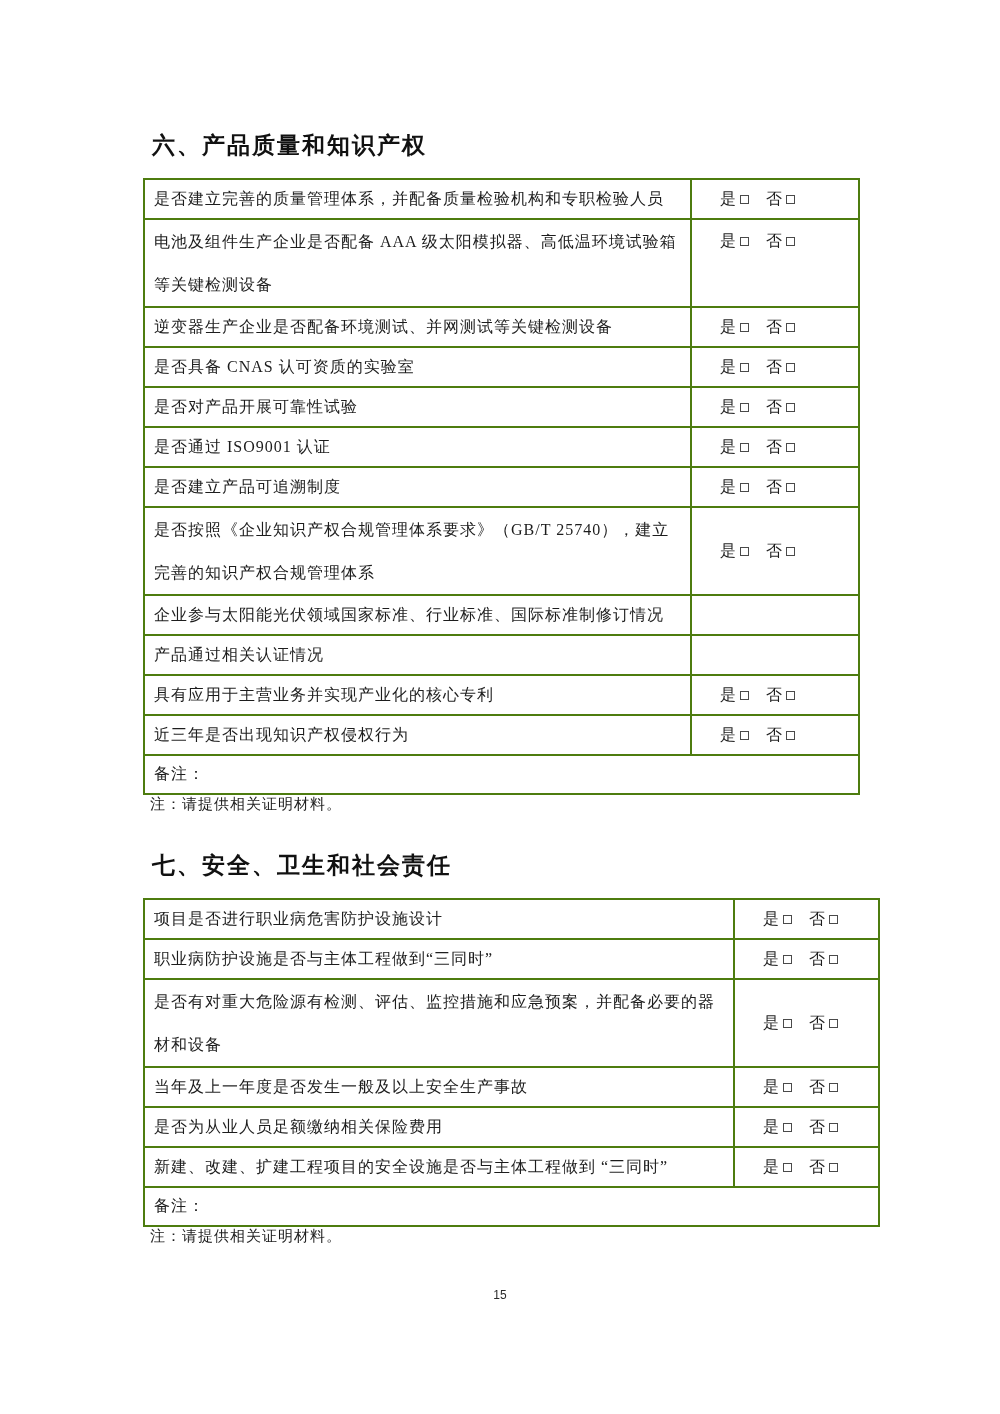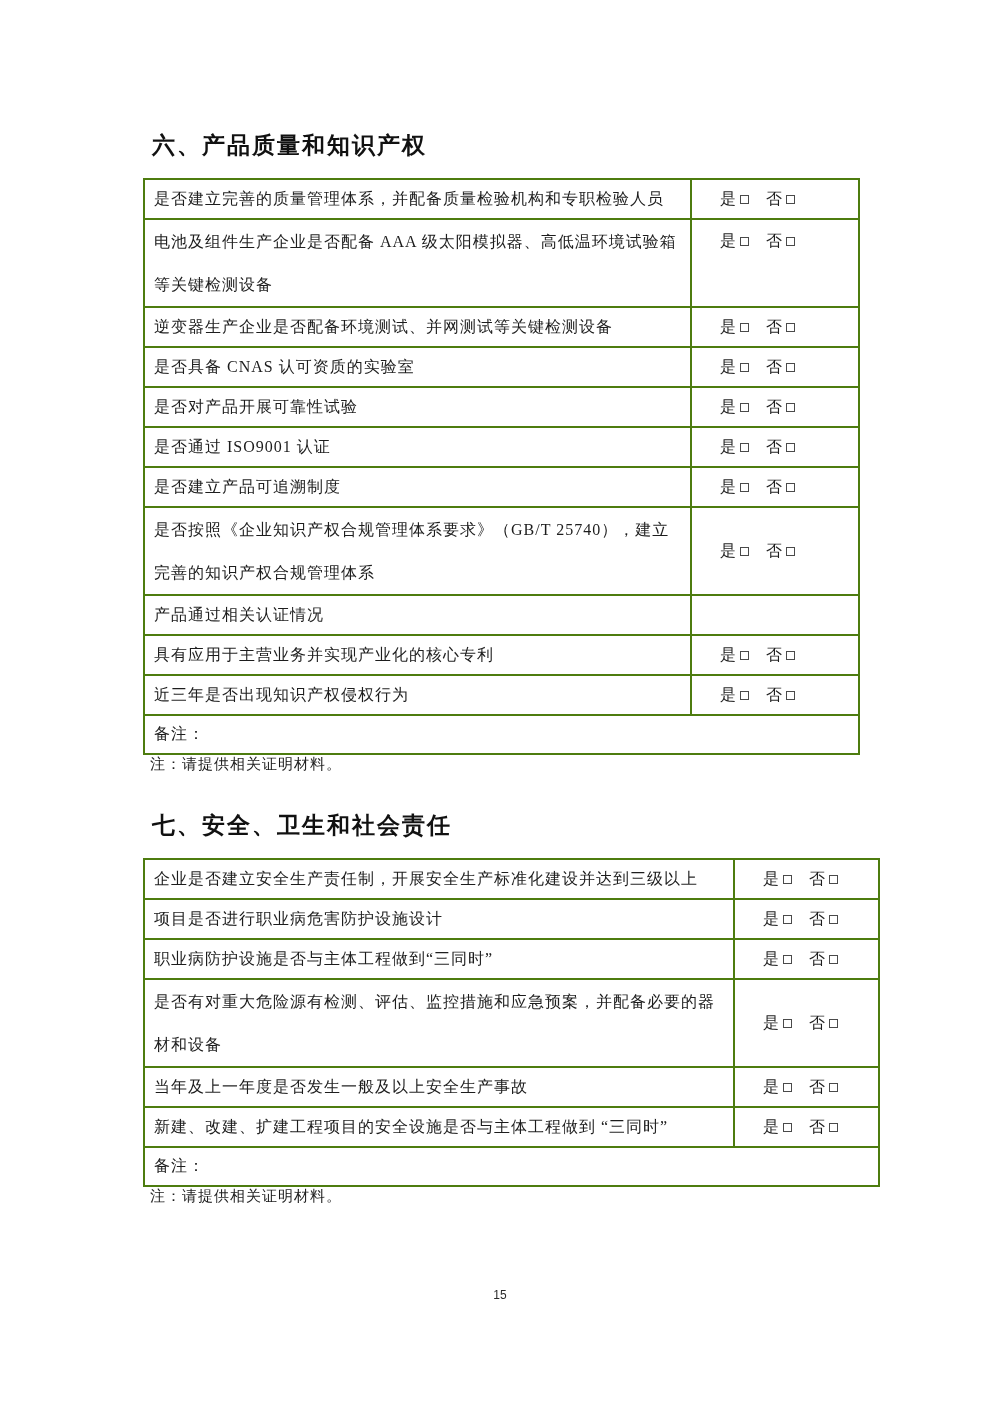--- a/index.html
+++ b/index.html
@@ -128,20 +128,24 @@
           </tr>
           <tr>
             <td class="q">是否建立产品可追溯制度</td>
             <td class="a"><span class="yn-label"><span>是</span><span class="cb"></span></span><span class="yn-label no-group"><span>否</span><span class="cb"></span></span></td>
           </tr>
           <tr>
             <td class="q tall">是否按照《企业知识产权合规管理体系要求》（GB/T 25740），建立完善的知识产权合规管理体系</td>
             <td class="a"><span class="yn-label"><span>是</span><span class="cb"></span></span><span class="yn-label no-group"><span>否</span><span class="cb"></span></span></td>
           </tr>
           <tr>
+            <td class="q">企业参与太阳能光伏领域国家标准、行业标准、国际标准制修订情况</td>
+            <td class="a"></td>
+          </tr>
+          <tr>
             <td class="q">产品通过相关认证情况</td>
             <td class="a"></td>
           </tr>
           <tr>
             <td class="q">具有应用于主营业务并实现产业化的核心专利</td>
             <td class="a"><span class="yn-label"><span>是</span><span class="cb"></span></span><span class="yn-label no-group"><span>否</span><span class="cb"></span></span></td>
           </tr>
           <tr>
             <td class="q">近三年是否出现知识产权侵权行为</td>
             <td class="a"><span class="yn-label"><span>是</span><span class="cb"></span></span><span class="yn-label no-group"><span>否</span><span class="cb"></span></span></td>
@@ -156,37 +160,37 @@
 
   <section class="section-7">
     <h2 class="section-title">七、安全、卫生和社会责任</h2>
     <table class="form-table table2">
       <colgroup>
           <col class="c-q">
           <col class="c-a">
         </colgroup>
       <tbody>
           <tr>
-            <td class="q">企业是否建立安全生产责任制，开展安全生产标准化建设并达到三级以上</td>
-            <td class="a"><span class="yn-label"><span>是</span><span class="cb"></span></span><span class="yn-label no-group"><span>否</span><span class="cb"></span></span></td>
-          </tr>
-          <tr>
             <td class="q">项目是否进行职业病危害防护设施设计</td>
             <td class="a"><span class="yn-label"><span>是</span><span class="cb"></span></span><span class="yn-label no-group"><span>否</span><span class="cb"></span></span></td>
           </tr>
           <tr>
             <td class="q">职业病防护设施是否与主体工程做到“三同时”</td>
             <td class="a"><span class="yn-label"><span>是</span><span class="cb"></span></span><span class="yn-label no-group"><span>否</span><span class="cb"></span></span></td>
           </tr>
           <tr>
             <td class="q tall">是否有对重大危险源有检测、评估、监控措施和应急预案，并配备必要的器材和设备</td>
             <td class="a"><span class="yn-label"><span>是</span><span class="cb"></span></span><span class="yn-label no-group"><span>否</span><span class="cb"></span></span></td>
           </tr>
           <tr>
             <td class="q">当年及上一年度是否发生一般及以上安全生产事故</td>
+            <td class="a"><span class="yn-label"><span>是</span><span class="cb"></span></span><span class="yn-label no-group"><span>否</span><span class="cb"></span></span></td>
+          </tr>
+          <tr>
+            <td class="q">是否为从业人员足额缴纳相关保险费用</td>
             <td class="a"><span class="yn-label"><span>是</span><span class="cb"></span></span><span class="yn-label no-group"><span>否</span><span class="cb"></span></span></td>
           </tr>
           <tr>
             <td class="q">新建、改建、扩建工程项目的安全设施是否与主体工程做到 “三同时”</td>
             <td class="a"><span class="yn-label"><span>是</span><span class="cb"></span></span><span class="yn-label no-group"><span>否</span><span class="cb"></span></span></td>
           </tr>
           <tr>
             <td class="remark" colspan="2">备注：</td>
           </tr>
         </tbody>

